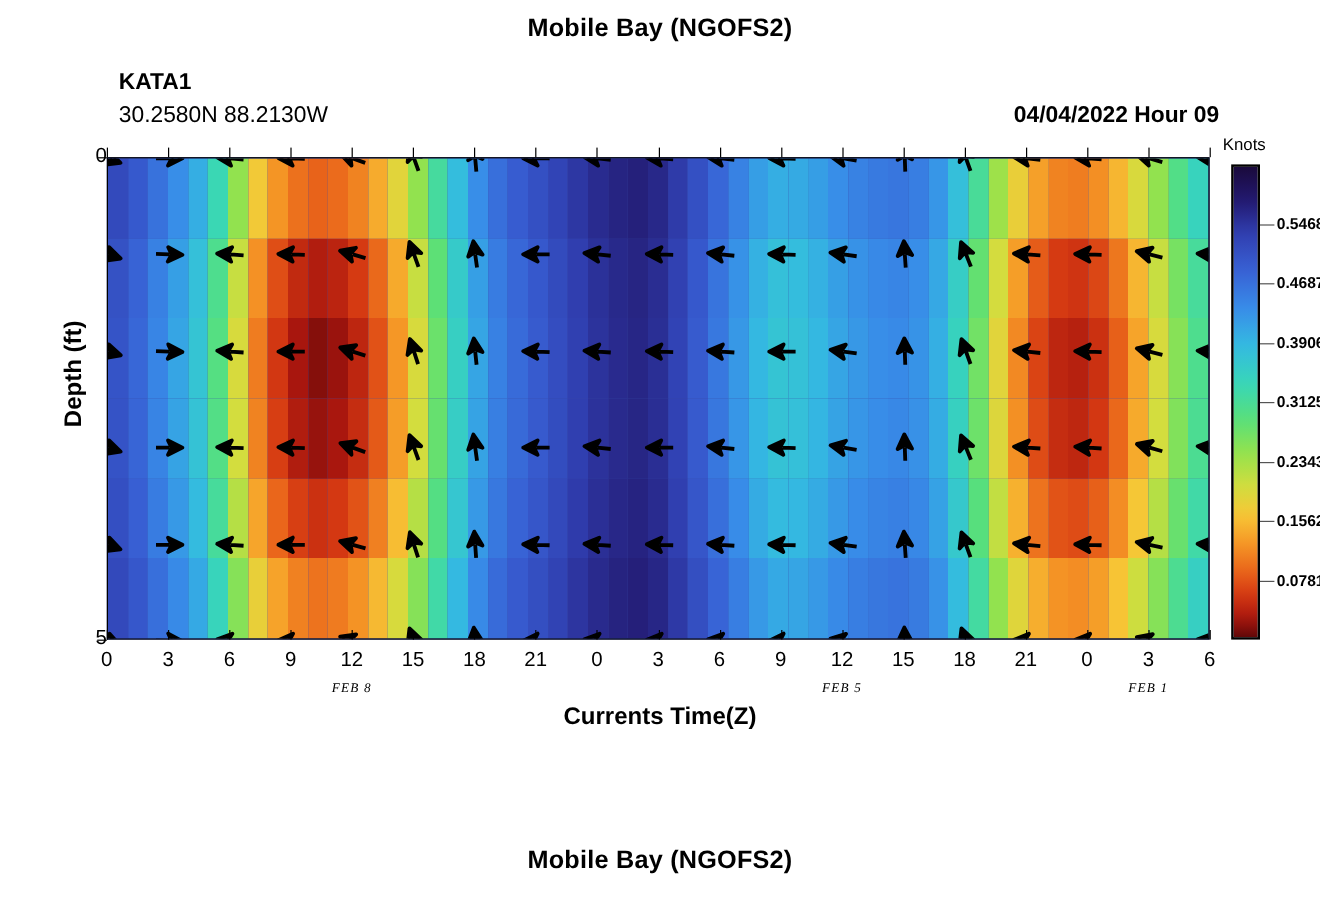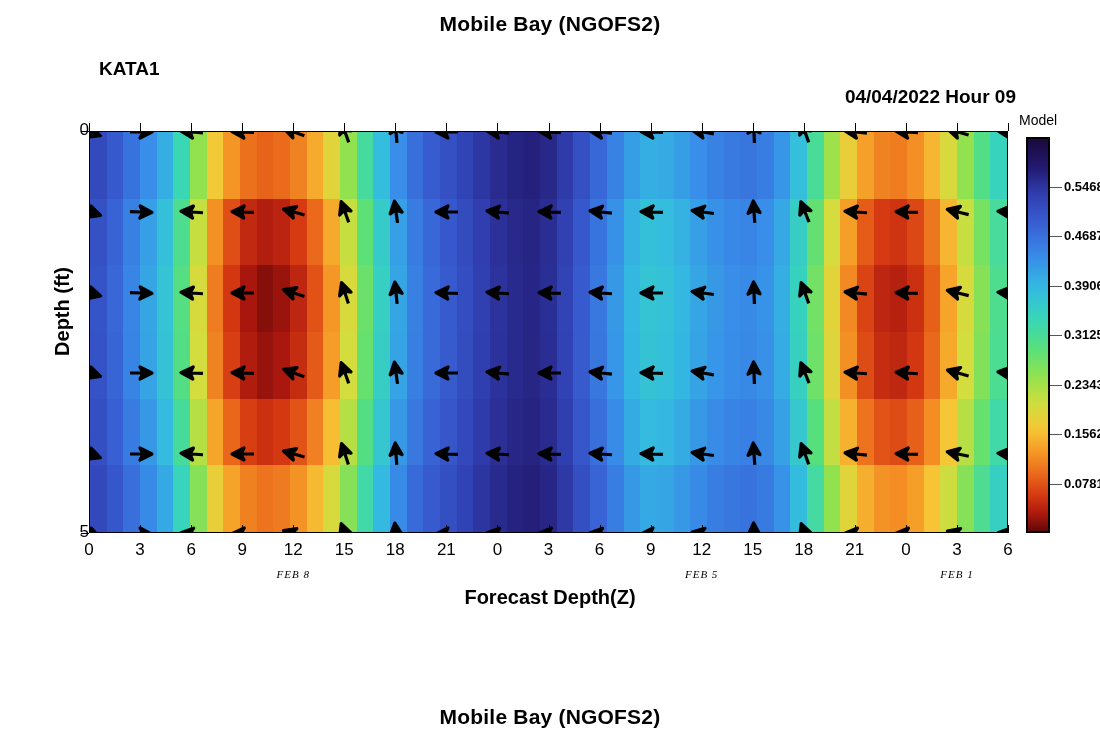--- a/index.html
+++ b/index.html
@@ -53,24 +53,25 @@
   .cb-text{position:absolute;left:1064px;font-size:13px;font-weight:bold;white-space:nowrap;}
 </style>
 </head>
 <body>
 
 <div class="page">
 
   <div class="main-title">Mobile Bay (NGOFS2)</div>
 
   <div class="station-id">KATA1</div>
+  <div class="station-coords">30.2580N  88.2130W</div>
   <div class="model-start-value">04/04/2022 Hour 09</div>
 
   <div class="y-label">Depth (ft)</div>
-  <div class="x-label">Forecast Depth(Z)</div>
+  <div class="x-label">Currents Time(Z)</div>
 
   <div class="plot" id="plot">
       <div class="heat-row" style="top: 0%; height: 16.6667%;">
         <div class="heat-cell" style="background: rgb(51, 74, 188);"></div>
         <div class="heat-cell" style="background: rgb(54, 89, 205);"></div>
         <div class="heat-cell" style="background: rgb(56, 114, 220);"></div>
         <div class="heat-cell" style="background: rgb(56, 142, 232);"></div>
         <div class="heat-cell" style="background: rgb(53, 174, 227);"></div>
         <div class="heat-cell" style="background: rgb(58, 215, 180);"></div>
         <div class="heat-cell" style="background: rgb(146, 226, 79);"></div>
@@ -1268,21 +1269,21 @@
       <div class="xtick-mark" style="left: 956.944px;"></div>
       <div class="xtick-mark" style="left: 956.944px; top: 123px;"></div>
       <div class="xtick" style="left: 1008px;">6</div>
       <div class="xtick-mark" style="left: 1008px;"></div>
       <div class="xtick-mark" style="left: 1008px; top: 123px;"></div>
       <div class="day-label" style="left: 293.222px;">FEB 8</div>
       <div class="day-label" style="left: 701.667px;">FEB 5</div>
       <div class="day-label" style="left: 956.944px;">FEB 1</div>
     </div>
 
-  <div class="cb-title">Model</div>
+  <div class="cb-title">Knots</div>
   <div class="cbar" id="cbar" style="background: linear-gradient(to top, rgb(96, 8, 8) 0%, rgb(141, 17, 12) 2.5%, rgb(177, 29, 15) 5%, rgb(199, 46, 17) 7.5%, rgb(216, 65, 20) 10%, rgb(227, 87, 24) 12.5%, rgb(235, 109, 28) 15%, rgb(240, 130, 33) 17.5%, rgb(245, 151, 38) 20%, rgb(246, 171, 45) 22.5%, rgb(247, 190, 51) 25%, rgb(238, 204, 56) 27.5%, rgb(222, 213, 59) 30%, rgb(206, 221, 63) 32.5%, rgb(184, 223, 68) 35%, rgb(163, 225, 73) 37.5%, rgb(141, 226, 82) 40%, rgb(120, 225, 98) 42.5%, rgb(99, 224, 114) 45%, rgb(84, 222, 132) 47.5%, rgb(73, 219, 152) 50%, rgb(62, 216, 172) 52.5%, rgb(56, 211, 189) 55%, rgb(54, 202, 202) 57.5%, rgb(53, 193, 215) 60%, rgb(52, 183, 225) 62.5%, rgb(54, 169, 228) 65%, rgb(55, 154, 230) 67.5%, rgb(56, 140, 232) 70%, rgb(56, 126, 226) 72.5%, rgb(56, 113, 220) 75%, rgb(56, 99, 213) 77.5%, rgb(54, 88, 203) 80%, rgb(52, 77, 191) 82.5%, rgb(49, 66, 180) 85%, rgb(45, 54, 161) 87.5%, rgb(40, 40, 138) 90%, rgb(35, 27, 115) 92.5%, rgb(32, 20, 96) 95%, rgb(29, 15, 78) 97.5%, rgb(26, 10, 60) 100%);"></div>
   <div id="cb-labels">
       <div class="cb-tick" style="top: 186.503px;"></div>
       <div class="cb-text" style="top: 178.503px;">0.54687</div>
       <div class="cb-tick" style="top: 236px;"></div>
       <div class="cb-text" style="top: 228px;">0.46875</div>
       <div class="cb-tick" style="top: 285.503px;"></div>
       <div class="cb-text" style="top: 277.503px;">0.39062</div>
       <div class="cb-tick" style="top: 335px;"></div>
       <div class="cb-text" style="top: 327px;">0.3125</div>

